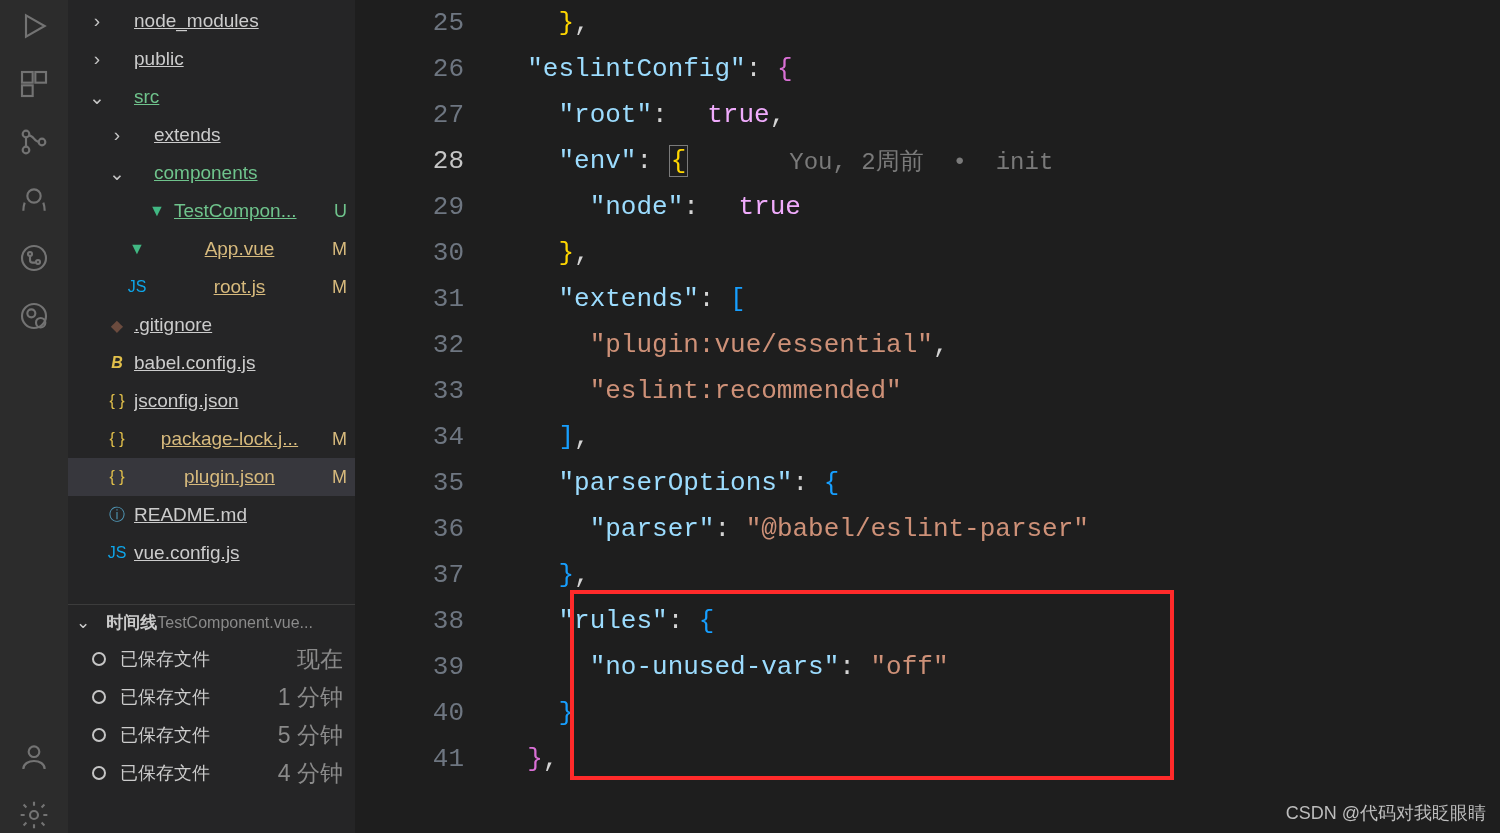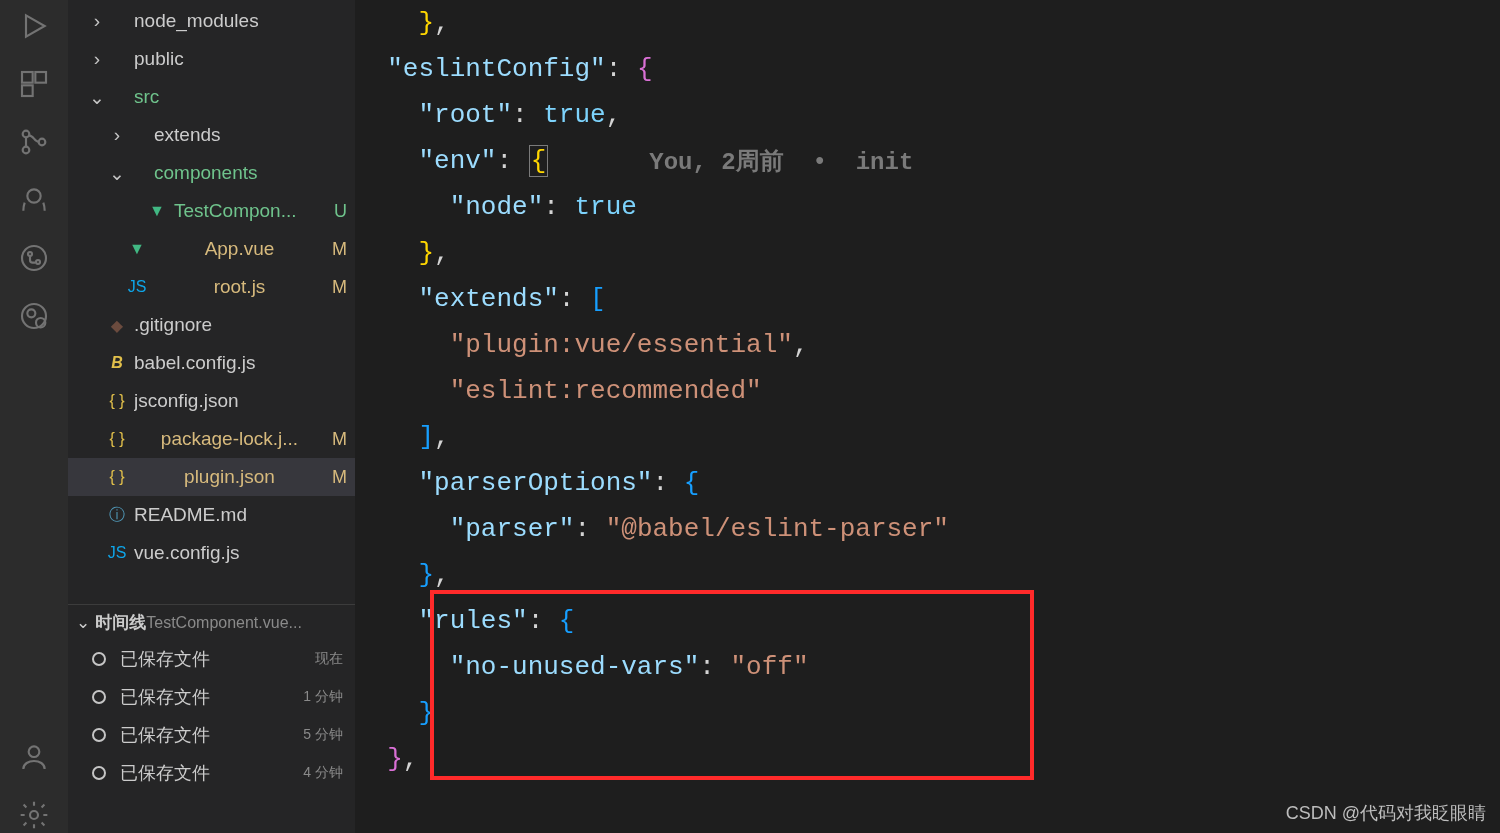--- a/index.html
+++ b/index.html
@@ -27,21 +27,21 @@
     border-right: 1px solid #1e1e1e;
   }
   .tree { flex: 0 0 auto; padding-top: 2px; }
   .tree-item {
     display: flex; align-items: center; height: 38px; padding-left: 6px; padding-right: 8px;
     cursor: pointer; color: #cccccc; font-size: 19px; white-space: nowrap; overflow: hidden;
   }
   .tree-item.selected { background: #37373d; }
   .tree-item .chev { width: 18px; display: inline-flex; justify-content: center; color: #c5c5c5; }
   .tree-item .file-ico { width: 22px; display: inline-flex; justify-content: center; margin-right: 6px; font-size: 16px; }
-  .tree-item .lbl { flex: 1; overflow: hidden; text-overflow: ellipsis; }
+  .tree-item .lbl { flex: 1; overflow: hidden; text-overflow: ellipsis; text-decoration: underline; }
   .tree-item .badge { width: 22px; text-align: right; font-size: 18px; }
   .ind-1 { padding-left: 20px; } .ind-2 { padding-left: 40px; } .ind-3 { padding-left: 60px; }
   .clr-green, .status-U { color: #6fc38c !important; }
   .clr-yellow, .status-M { color: #d7ba7d !important; text-align: center; }
   .dot { width: 10px; height: 10px; border-radius: 50%; background: #999; }
   .ico-vue { color: #41b883; }
   .ico-js { color: #0ea5e9; font-weight: normal; font-size: 13px; }
   .ico-git { color: #6b4b3e; }
   .ico-babel { color: #e2c04b; font-style: italic; font-weight: bold;}
   .ico-json { color: #e2c04b; }
@@ -54,39 +54,39 @@
   }
   .section-hdr .sub { color: #8a8a8a; margin-left: 0; font-size: 16px; overflow:hidden; text-overflow:ellipsis;}
   .timeline-item {
     display: flex; align-items: center; height: 38px; padding-left: 24px; padding-right: 12px;
     font-size: 18px; color: #cccccc;
   }
   .timeline-item .circle {
     width: 14px; height: 14px; border: 2px solid #c5c5c5; border-radius: 50%; margin-right: 14px;
   }
   .timeline-item .tl-lbl { flex: 1; }
-  .timeline-item .tl-time { color: #8a8a8a; font-size: 14px; }
+  .timeline-item .tl-time { color: #8a8a8a; font-size: 23px; }
   
   .editor { flex: 1; display: flex; font-family: Consolas, "Courier New", monospace; font-size: 26px; }
   .gutter {
     width: 140px; text-align: right; padding-right: 32px; color: #6e7681;
     background: #1e1e1e; flex: none; user-select: none;
   }
   .code { flex: 1; position: relative; background: #1e1e1e; padding-right: 10px; overflow: hidden; }
   .line { height: 46px; display: flex; align-items: center; white-space: pre; }
   .gutter .line { justify-content: flex-end; }
   .gutter .line.cur { color: #c6c6c6; }
   .tk-key { color: #9cdcfe; }
   .tk-punc { color: #d4d4d4; }
   .tk-brace { color: #da70d6; }
   .tk-brace2 { color: #179fff; }
   .tk-brace3 { color: #ffd700; }
   .tk-str { color: #ce9178; }
-  .tk-bool { color: #7dd3fc; }
-  .tk-lens { color: #7a7a7a; font-size: 24px; font-weight: bold; }
+  .tk-bool { color: #f0abfc; margin-left: 24px; }
+  .tk-lens { color: #7a7a7a; font-size: 24px; }
   .cursor-box {
     display: inline-block; border:1px solid #7a7a7a; padding:0 1px; margin:0 1px;
   }
   .hilite {
     position: absolute; border: 4px solid #ff2a2a; pointer-events: none;
     left: 74px; top: 590px; width: 604px; height: 190px;
   }
   .watermark {
     position: absolute; right: 14px; bottom: 8px; color: #bdbdbd; font-size: 18px;
     font-family: "Microsoft YaHei", sans-serif;
@@ -240,21 +240,21 @@
       </div>
       <div class="tree-item ind-1">
         <span class="chev"></span>
         <span class="file-ico ico-js">JS</span>
         <span class="lbl ">vue.config.js</span>
         <span class="badge "></span>
       </div>
     </div>
   <div class="section-hdr">
     <span class="chev">⌄</span>
-    <b style="margin-left:5px">时间线</b>
+    <b style="margin-left:16px">时间线</b>
     <span class="sub">TestComponent.vue...</span>
   </div>
   <div id="timeline">
       <div class="timeline-item">
         <span class="circle"></span>
         <span class="tl-lbl">已保存文件</span>
         <span class="tl-time">现在</span>
       </div>
       <div class="timeline-item">
         <span class="circle"></span>
@@ -268,20 +268,39 @@
       </div>
       <div class="timeline-item">
         <span class="circle"></span>
         <span class="tl-lbl">已保存文件</span>
         <span class="tl-time">4 分钟</span>
       </div>
     </div>
 </div>
 
 <div class="editor">
+  <div class="gutter" id="gutter">
+      <div class="line">25</div>
+      <div class="line">26</div>
+      <div class="line">27</div>
+      <div class="line cur">28</div>
+      <div class="line">29</div>
+      <div class="line">30</div>
+      <div class="line">31</div>
+      <div class="line">32</div>
+      <div class="line">33</div>
+      <div class="line">34</div>
+      <div class="line">35</div>
+      <div class="line">36</div>
+      <div class="line">37</div>
+      <div class="line">38</div>
+      <div class="line">39</div>
+      <div class="line">40</div>
+      <div class="line">41</div>
+    </div>
   <div class="code" id="code">
     <div class="line"><span>    </span><span class="tk-brace3">}</span><span class="tk-punc">,</span></div>
       <div class="line"><span>  </span><span class="tk-key">"eslintConfig"</span><span class="tk-punc">: </span><span class="tk-brace">{</span></div>
       <div class="line"><span>    </span><span class="tk-key">"root"</span><span class="tk-punc">: </span><span class="tk-bool">true</span><span class="tk-punc">,</span></div>
       <div class="line"><span>    </span><span class="tk-key">"env"</span><span class="tk-punc">: </span><span class="cursor-box tk-brace3">{</span><span class="tk-lens" style="margin-left: 100px;">You, 2周前  •  init</span></div>
       <div class="line"><span>      </span><span class="tk-key">"node"</span><span class="tk-punc">: </span><span class="tk-bool">true</span></div>
       <div class="line"><span>    </span><span class="tk-brace3">}</span><span class="tk-punc">,</span></div>
       <div class="line"><span>    </span><span class="tk-key">"extends"</span><span class="tk-punc">: </span><span class="tk-brace2">[</span></div>
       <div class="line"><span>      </span><span class="tk-str">"plugin:vue/essential"</span><span class="tk-punc">,</span></div>
       <div class="line"><span>      </span><span class="tk-str">"eslint:recommended"</span></div>

